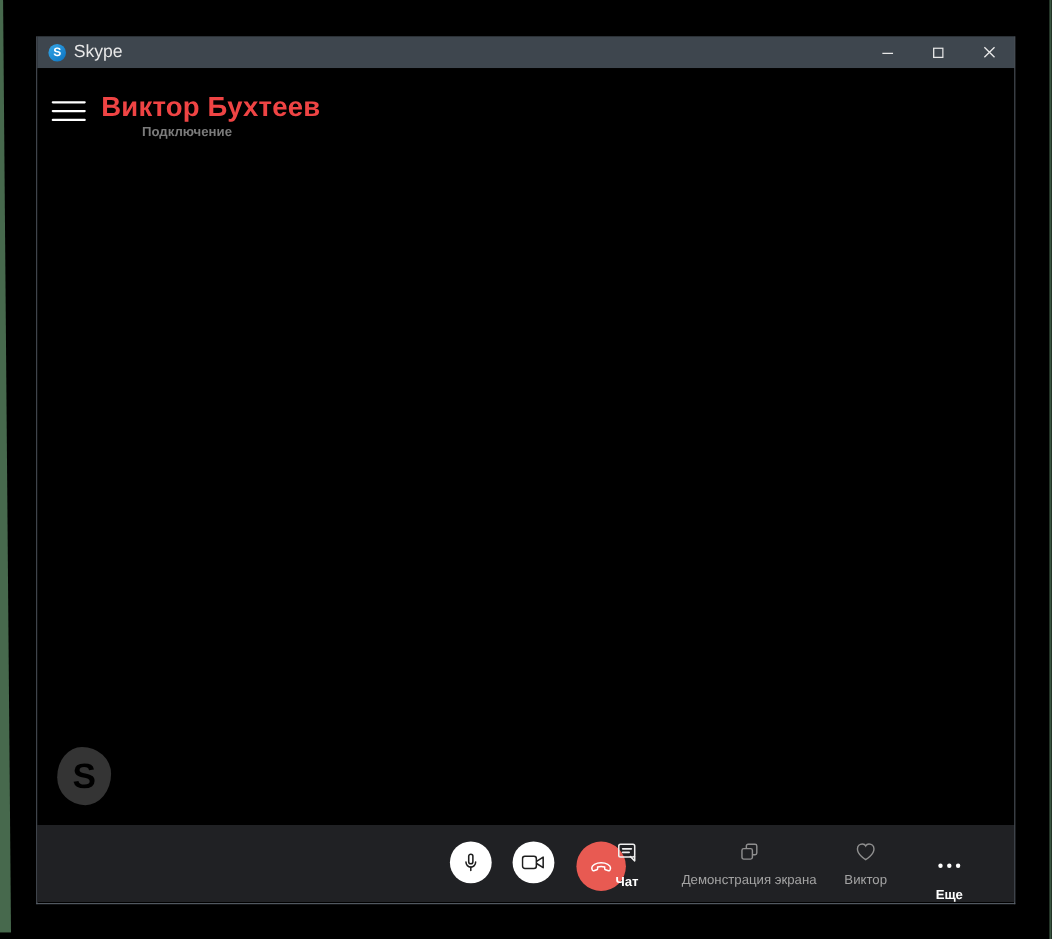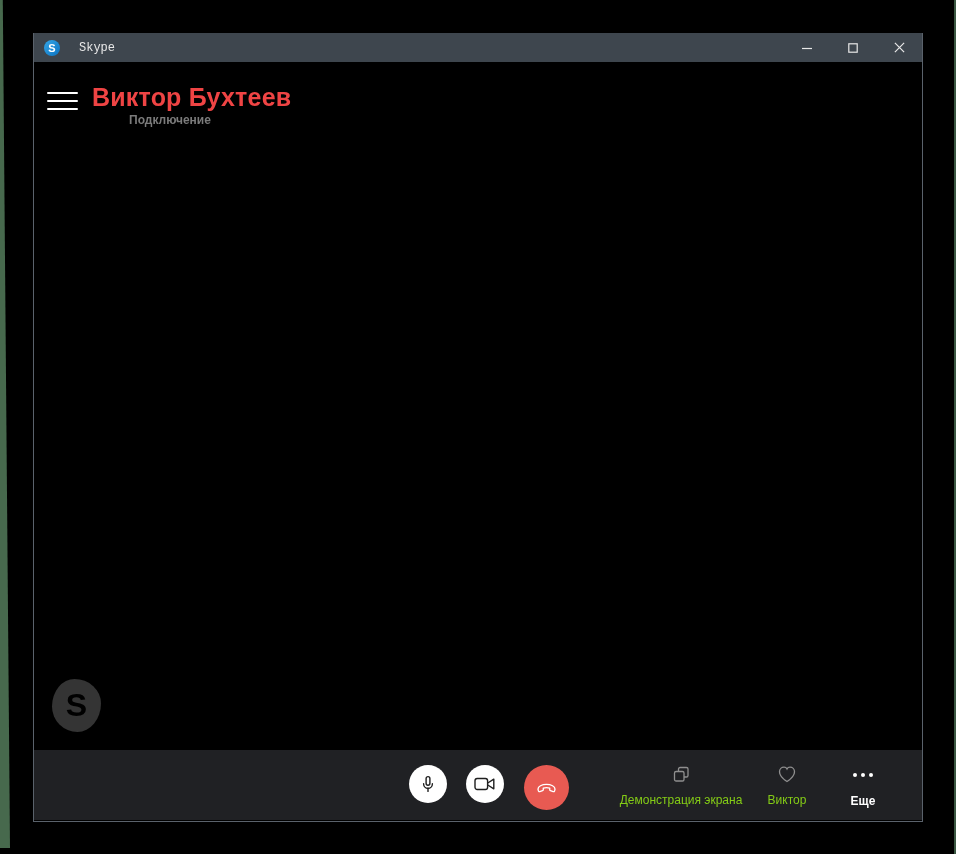--- a/index.html
+++ b/index.html
@@ -15,21 +15,21 @@
   .skype-window { position:absolute; left:33px; top:33px; width:890px; height:789px;
                   border-left:1px solid #5a626b; border-right:1px solid #5a626b;
                   border-bottom:1px solid #5a626b; background:#000; }
 
   
   .titlebar { height:29px; background:#3e464e; display:flex; align-items:center; padding-left:10px; }
   .tb-logo { width:16px; height:16px; border-radius:50%;
              background:linear-gradient(135deg,#35a7e8 0%,#0b72c0 100%);
              color:#fff; font-size:11px; font-weight:bold;
              display:flex; align-items:center; justify-content:center; }
-  .tb-title { margin-left:19px; font-size:12px; color:#e8e8e8;font-family:Liberation Mono, monospace; }
+  .tb-title { margin-left:7px; font-size:16px; color:#e8e8e8; }
   .tb-controls { margin-left:auto; display:flex; height:100%; }
   .tb-btn { width:46px; height:100%; display:flex; align-items:center; justify-content:center; }
   .tb-btn svg { display:block; }
 
   
   .call-area { position:relative; height:688px; background:#000; }
   .hamburger { position:absolute; left:13px; top:30px; width:31px; height:20px; cursor:pointer; }
   .hamburger i { position:absolute; left:0; width:31px; height:2.4px; background:#fff; border-radius:1px; }
   .hamburger i:nth-child(1){ top:0; } .hamburger i:nth-child(2){ top:8px; } .hamburger i:nth-child(3){ top:16px; }
   .contact-name { position:absolute; left:58px; top:21px; font-size:25px; font-weight:bold;
@@ -45,25 +45,25 @@
   .round-btn { position:absolute; border-radius:50%; display:flex; align-items:center;
                justify-content:center; cursor:pointer; }
   .btn-mic    { left:375px; top:15px; width:38px; height:38px; background:#fff; }
   .btn-cam    { left:432px; top:15px; width:38px; height:38px; background:#fff; }
   .btn-hangup { left:490px; top:15px; width:45px; height:45px; background:#e85a52; }
 
   .tb-item { position:absolute; top:0; height:70px; display:flex; flex-direction:column;
              align-items:center; padding-top:15px; cursor:pointer; }
   .tb-item .lbl { margin-top:9px; font-size:12px; white-space:nowrap; }
   .lbl.bright { color:#fff; font-weight:bold; }
-  .lbl.dim    { color:#84cc16; }
+  .lbl.dim    { color:#a3a3a3; }
   .item-chat   { left:512px; width:48px; z-index:2; }
   .item-share  { left:582px; width:130px; }
   .item-react  { left:713px; width:80px; }
-  .item-more   { left:799px; width:60px; }
+  .item-more   { left:799px; width:60px;justify-content:flex-end; }
 
   .dots { display:flex; gap:4px; align-items:center; height:20px; }
   .dots span { width:4px; height:4px; border-radius:50%; background:#fff; }
 </style>
 </head>
 <body>
 
 <div class="edge-left"></div>
 <div class="edge-right"></div>
 
@@ -118,20 +118,29 @@
         <path d="M13.8 7 L19.8 3.2 V12.8 L13.8 9"></path>
       </svg>
     </div>
 
     <div class="round-btn btn-hangup">
       <svg width="25" height="25" viewBox="0 0 24 24" fill="none" stroke="#fff" stroke-width="1.3" stroke-linejoin="round">
         <path d="M3.8 13.6 c0-2.6 3.7-4.6 8.2-4.6 s8.2 2 8.2 4.6 l-.5 1.7 c-.2.5-.8.8-1.3.6 l-2.6-.9 c-.4-.1-.7-.5-.7-.9 v-1.5 c-2-.6-4.2-.6-6.2 0 v1.5 c0 .4-.3.8-.7.9 l-2.6.9 c-.5.2-1.1-.1-1.3-.6 z"></path>
       </svg>
     </div>
 
+    <div class="tb-item item-chat">
+      <svg width="20" height="20" viewBox="0 0 20 20" fill="none" stroke="#efefef" stroke-width="1.4" stroke-linecap="round">
+        <rect x="2.5" y="2.5" width="14.5" height="11.5" rx="1.6"></rect>
+        <line x1="6" y1="6.7" x2="14" y2="6.7"></line>
+        <line x1="6" y1="9.9" x2="12" y2="9.9"></line>
+        <path d="M17 13.6 v4 l-4-4" stroke-linejoin="round"></path>
+      </svg>
+      <span class="lbl bright">Чат</span>
+    </div>
 
     <div class="tb-item item-share">
       <svg width="19" height="19" viewBox="0 0 19 19" fill="none" stroke="#8f8f8f" stroke-width="1.3">
         <rect x="6.5" y="2.5" width="9.5" height="9.5" rx="1.6"></rect>
         <rect x="2.5" y="6.5" width="9.5" height="9.5" rx="1.6" fill="#202124"></rect>
       </svg>
       <span class="lbl dim">Демонстрация экрана</span>
     </div>
 
     <div class="tb-item item-react">

